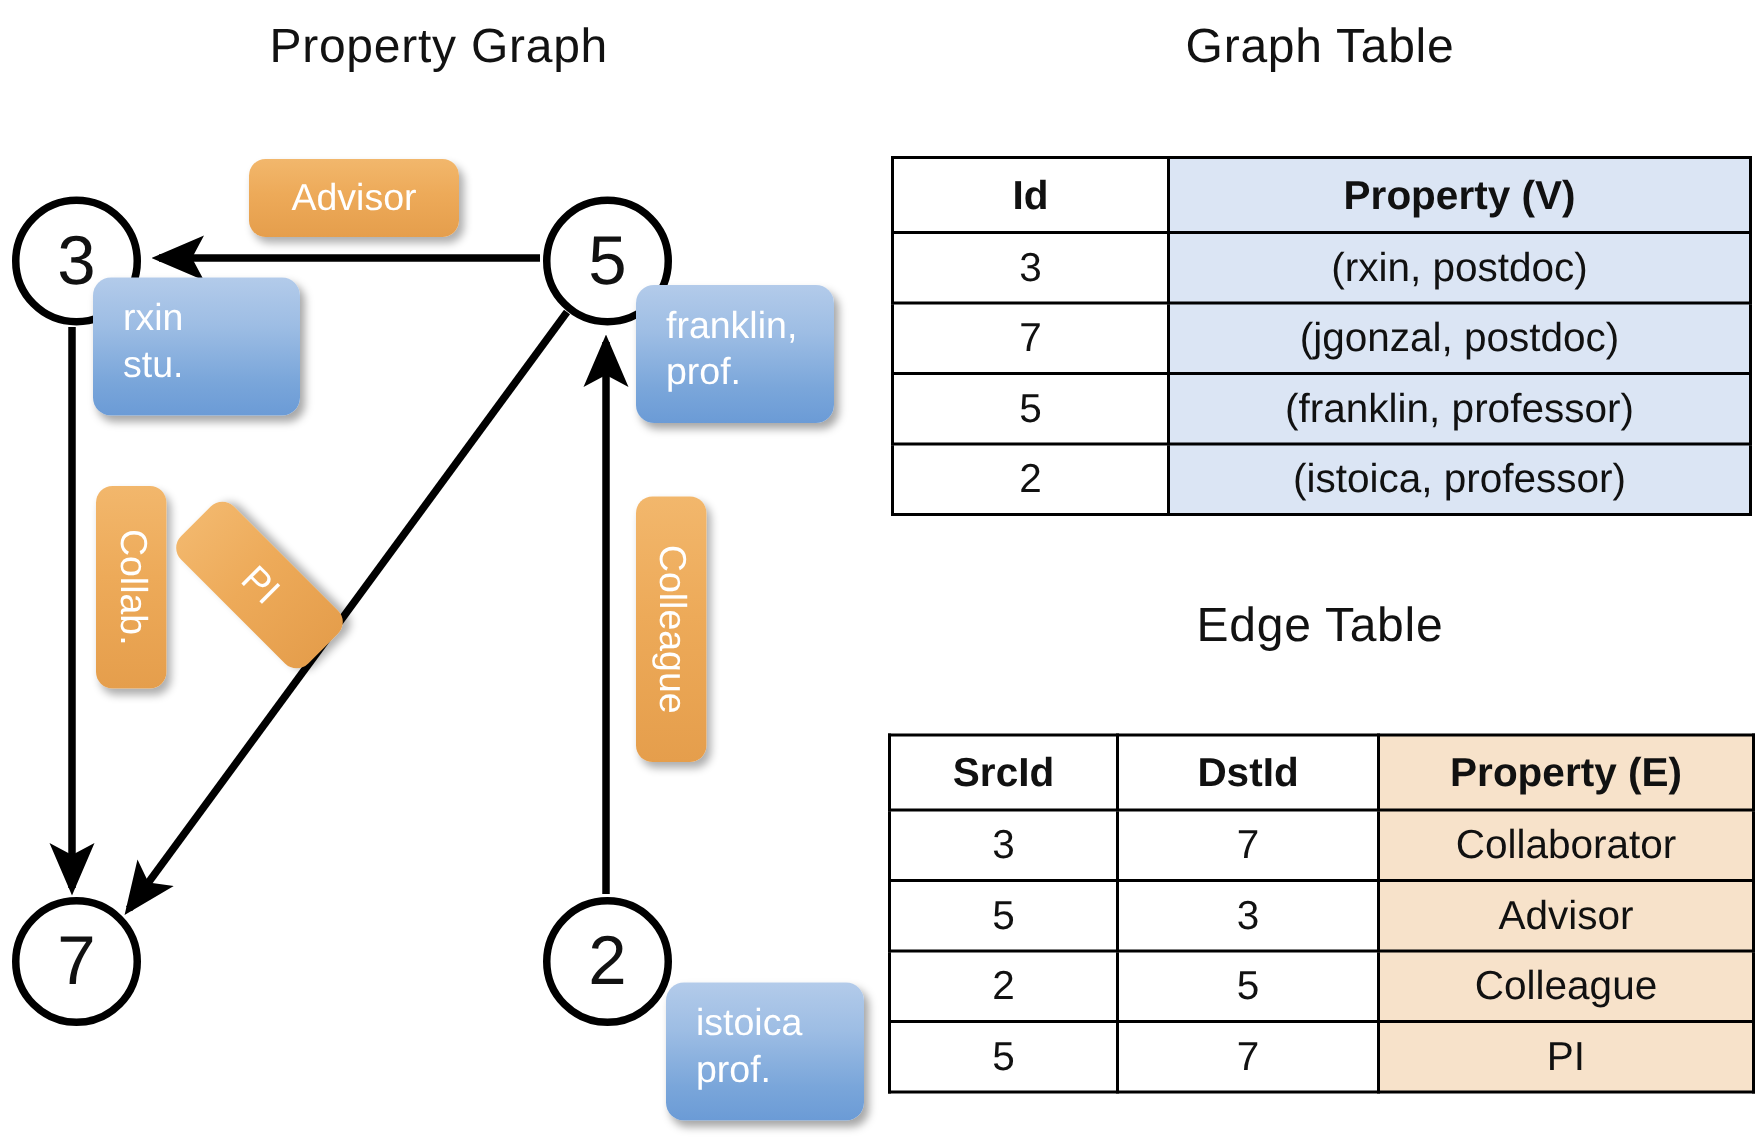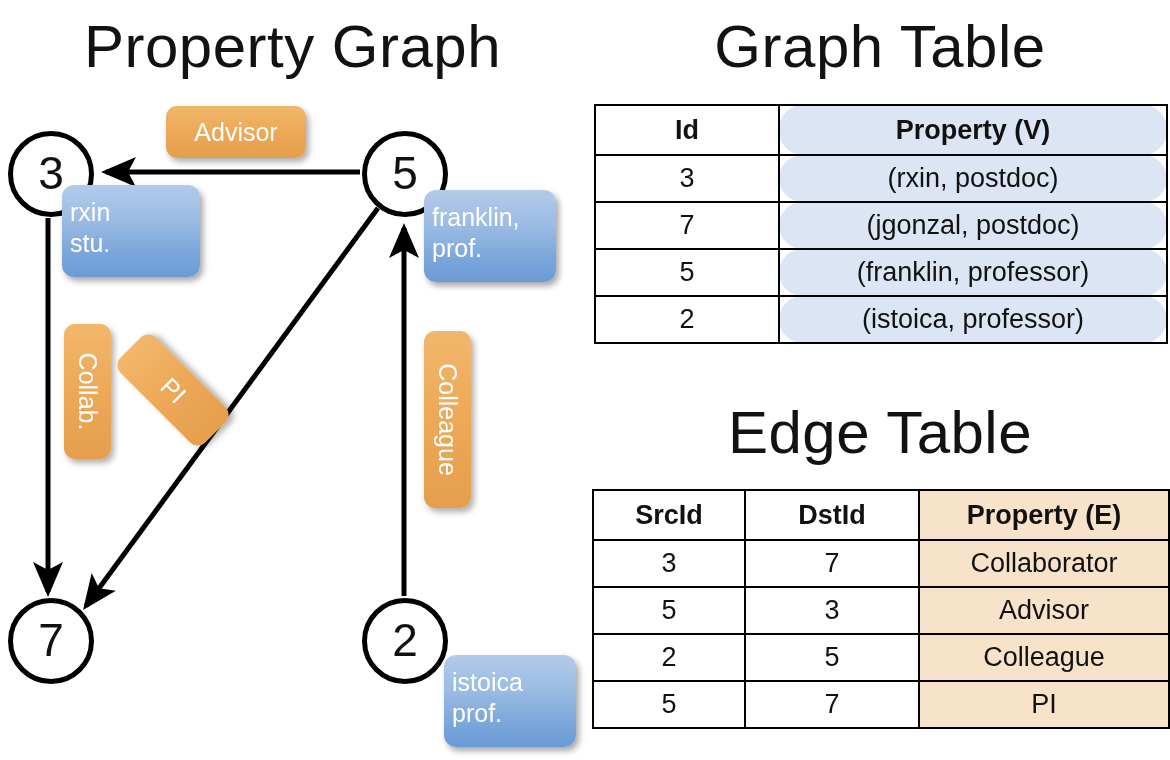--- a/index.html
+++ b/index.html
@@ -14,21 +14,21 @@
     overflow: hidden;
     font-family: "Liberation Sans", sans-serif;
     color: #000;
   }
 
   
   .title {
     position: absolute;
     font-family: "Liberation Sans", sans-serif;
     font-weight: 300;
-    font-size: 60px;
+    font-size: 32px;
     letter-spacing: 0.5px;
     color: #121212;
     white-space: nowrap;
     text-align: center;
   }
   #title-property-graph { left: 0px;   top: 12px;  width: 585px; }
   #title-vertex-table   { left: 590px; top: 12px;  width: 580px; }
   #title-edge-table     { left: 590px; top: 398px; width: 580px; }
 
   
@@ -74,21 +74,21 @@
   .prop-blue {
     position: absolute;
     border-radius: 12px;
     background: linear-gradient(to bottom, #b3cbea 0%, #9dbde4 35%, #7aa6da 75%, #6b9bd6 100%);
     box-shadow: 3px 4px 6px rgba(0,0,0,0.35);
     color: #ffffff;
     font-family: "Liberation Sans", sans-serif;
     font-weight: 300;
     font-size: 25px;
     line-height: 1.22;
-    padding: 12px 14px 12px 8px;
+    padding: 12px 14px 12px 20px;
     box-sizing: border-box;
     z-index: 5;
     white-space: pre-line;
   }
   #label-rxin     { left: 62px;  top: 185px; width: 138px; height: 92px; }
   #label-franklin { left: 424px; top: 190px; width: 132px; height: 92px; }
   #label-jgonzal  { left: 62px;  top: 653px; width: 138px; height: 92px; }
   #label-istoica  { left: 424px; top: 655px; width: 132px; height: 92px; margin-left: 20px; }
 
   
@@ -155,21 +155,21 @@
     color: #111;
     background: #ffffff;
     white-space: nowrap;
   }
   .data-table th {
     font-weight: bold;
     font-size: 27px;
     height: 48px;
     margin-top: 44px;
   }
-  .cell-blue { background: #dbe5f4 !important; border-radius: 24px; }
+  .cell-blue { background: #dbe5f4 !important; }
   .cell-peach { background: #f7e2ca !important; }
 
   #vertex-table { left: 594px; top: 104px; width: 572px; }
   #edge-table   { left: 592px; top: 489px; width: 576px; }
 </style>
 </head>
 <body>
 
 <div class="title" id="title-property-graph">Property Graph</div>
 

